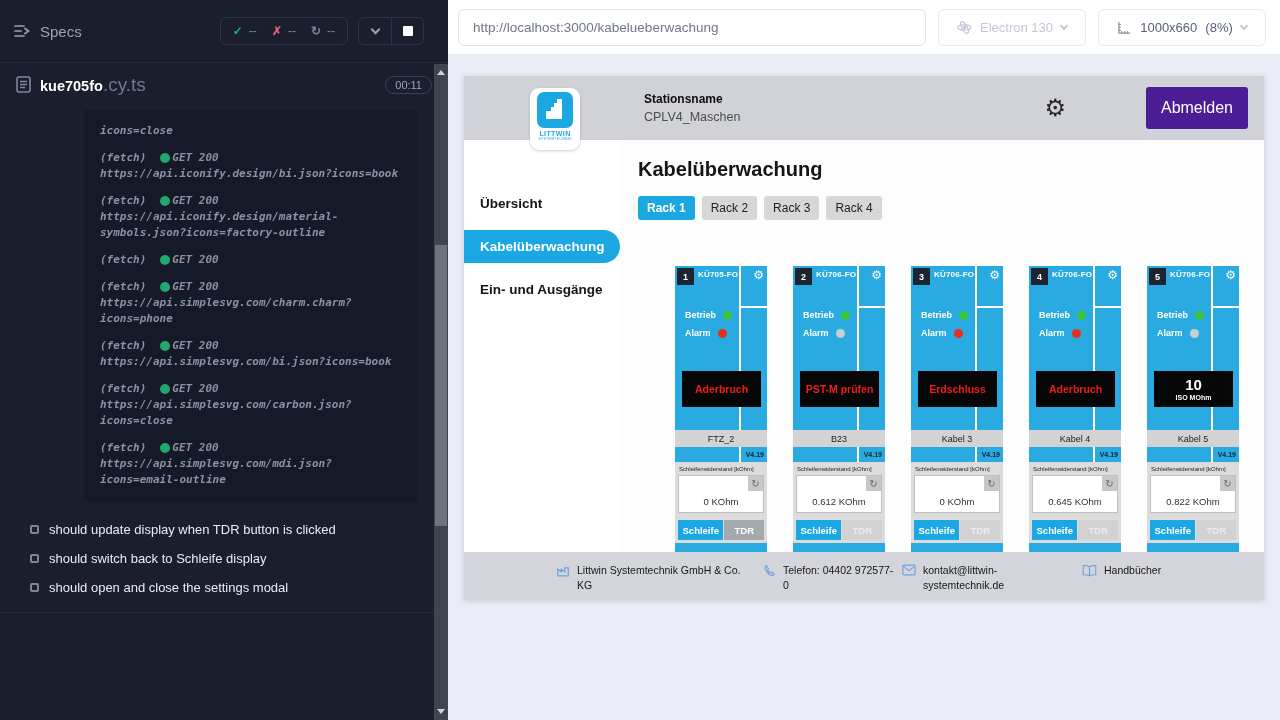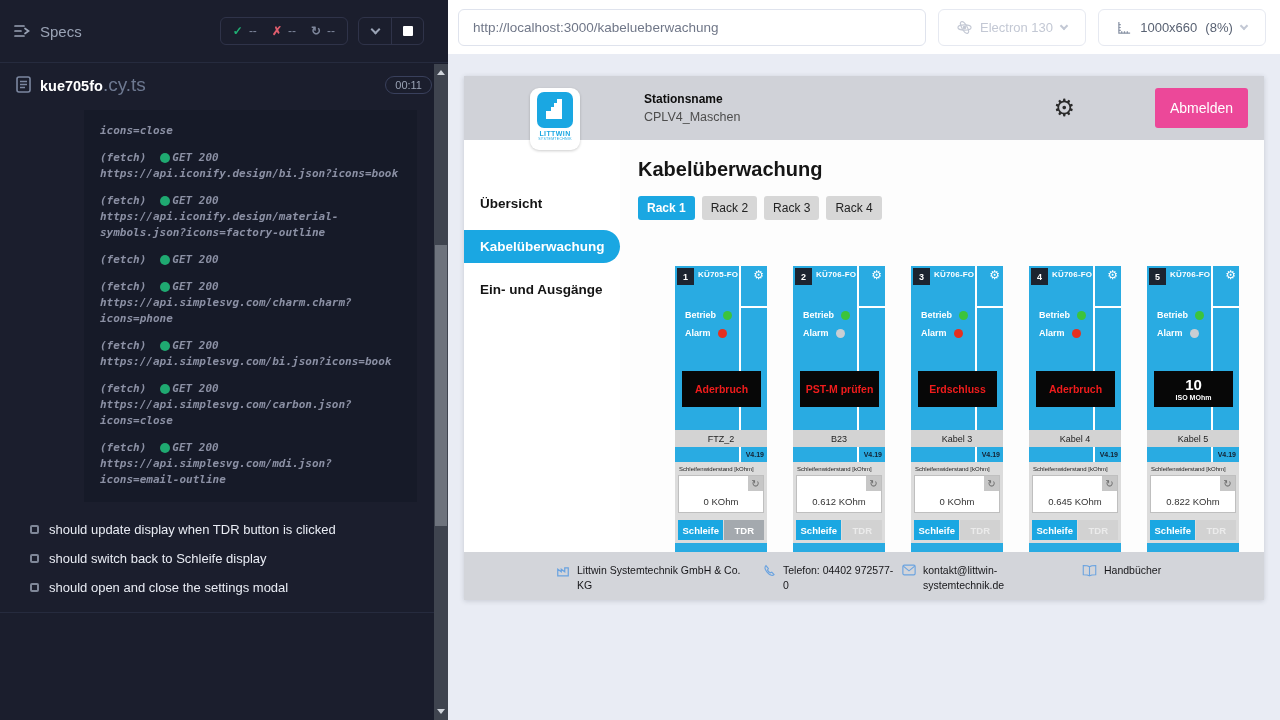--- a/index.html
+++ b/index.html
@@ -81,22 +81,22 @@
                 display:flex; align-items:center; z-index:3; }
   .logo-card { position:absolute; left:66px; top:12px; width:50px; height:62px; background:#ffffff;
                border-radius:9px; box-shadow:0 1px 3px rgba(0,0,0,.2); z-index:4;
                display:flex; flex-direction:column; align-items:center; padding-top:4px; }
   .logo-word { font-size:7px; font-weight:bold; color:#1aa7e2; letter-spacing:.4px; margin-top:2px; }
   .logo-sub  { font-size:3.5px; color:#1aa7e2; letter-spacing:.3px; }
   .station { margin-left:180px; }
   .station-label { font-size:12px; font-weight:bold; color:#0d0d0d; }
   .station-name  { font-size:12.5px; color:#4d4d4d; margin-top:4px; }
   .app-gear { margin-left:auto; font-size:24px; color:#2a2a2a; line-height:1; cursor:pointer; }
-  .logout-btn { margin:0 16px 0 80px; background:#ec4899; color:#fff; border:none; border-radius:3px;
-                font-size:14px; padding:12px 15px; cursor:pointer; font-family:"Liberation Sans",sans-serif; }
+  .logout-btn { margin:0 16px 0 80px; background:#4c1d95; color:#fff; border:none; border-radius:3px;
+                font-size:16px; padding:12px 15px; cursor:pointer; font-family:"Liberation Sans",sans-serif; }
 
   .sidebar { position:absolute; left:0; top:64px; width:156px; height:412px; background:#ffffff;
              padding-top:47px; z-index:1; }
   .nav-item { font-size:13.5px; font-weight:bold; color:#141414; padding:9px 0 9px 16px;
               margin-bottom:10px; cursor:pointer; }
   .nav-item[data-state="active"] { background:#1aa7e2; color:#ffffff; border-radius:0 17px 17px 0; }
 
   .main { position:absolute; left:156px; top:64px; width:644px; height:412px; }
   .page-title { font-size:20px; color:#151515; margin:18px 0 0 18px; }
   .tabs { display:flex; gap:7px; margin:15px 0 0 18px; }

